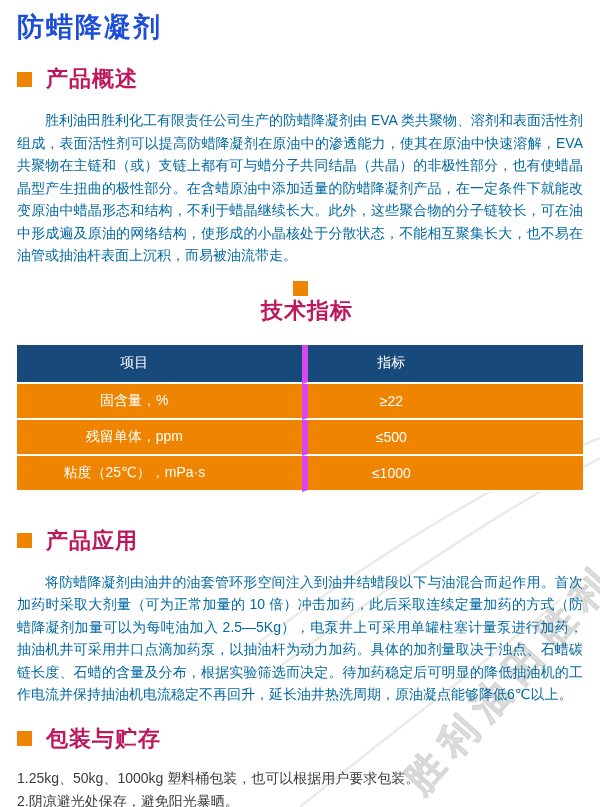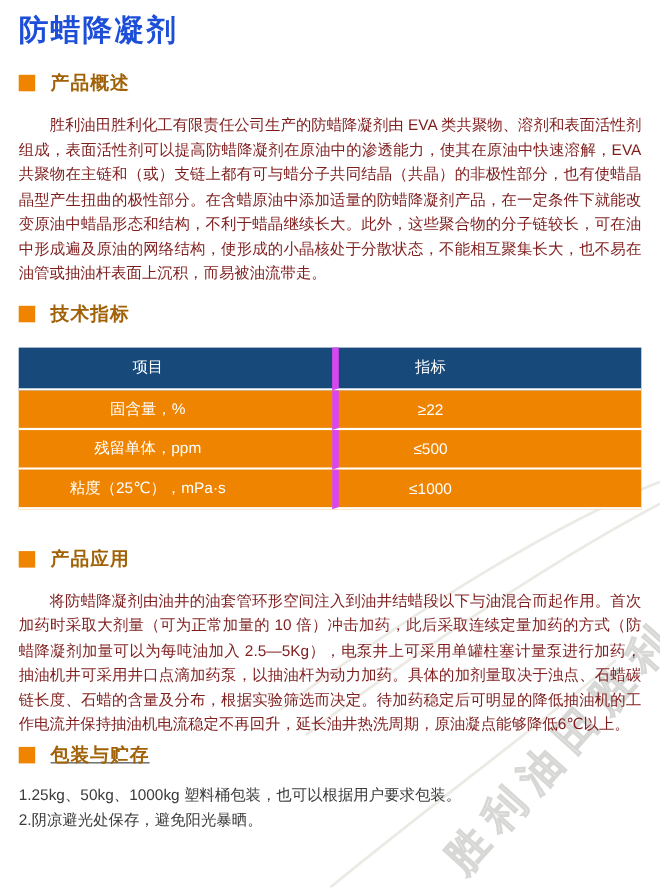--- a/index.html
+++ b/index.html
@@ -27,31 +27,31 @@
   .page-title{
     font-size:27px;font-weight:bold;color:#1d4ed8;
     letter-spacing:2px;line-height:1.15;
   }
 
   .section-head{display:flex;align-items:center;margin-top:21px;}
   .section-head .sq{width:15px;height:15px;background:#ee8400;flex:0 0 15px;}
   .section-head .label{
     margin-left:14px;
     font-family:"Liberation Serif","DejaVu Serif",serif;
-    font-size:17px;font-weight:bold;color:#a16207;letter-spacing:1px;
+    font-size:22px;font-weight:bold;color:#be185d;letter-spacing:1px;
   }
-  .section-head.tight{margin-top:14px;}
+  .section-head.tight{margin-top:14px;flex-direction:column;}
   .section-head.after-table{margin-top:34px;}
-  .section-head.pack{margin-top:5px;text-decoration:underline;}
+  .section-head.pack{margin-top:18px;}
 
   .para{
     margin:15px 0 0 0;
     font-size:14px;line-height:1.61;
     text-align:justify;text-indent:2em;
-    color:#7f1d1d;
+    color:#0369a1;
   }
 
   
   table.spec{
     width:100%;margin-top:19px;
     border-collapse:separate;border-spacing:0;
     table-layout:fixed;
   }
   table.spec col.c1{width:50.3%;}
   table.spec th,table.spec td{

